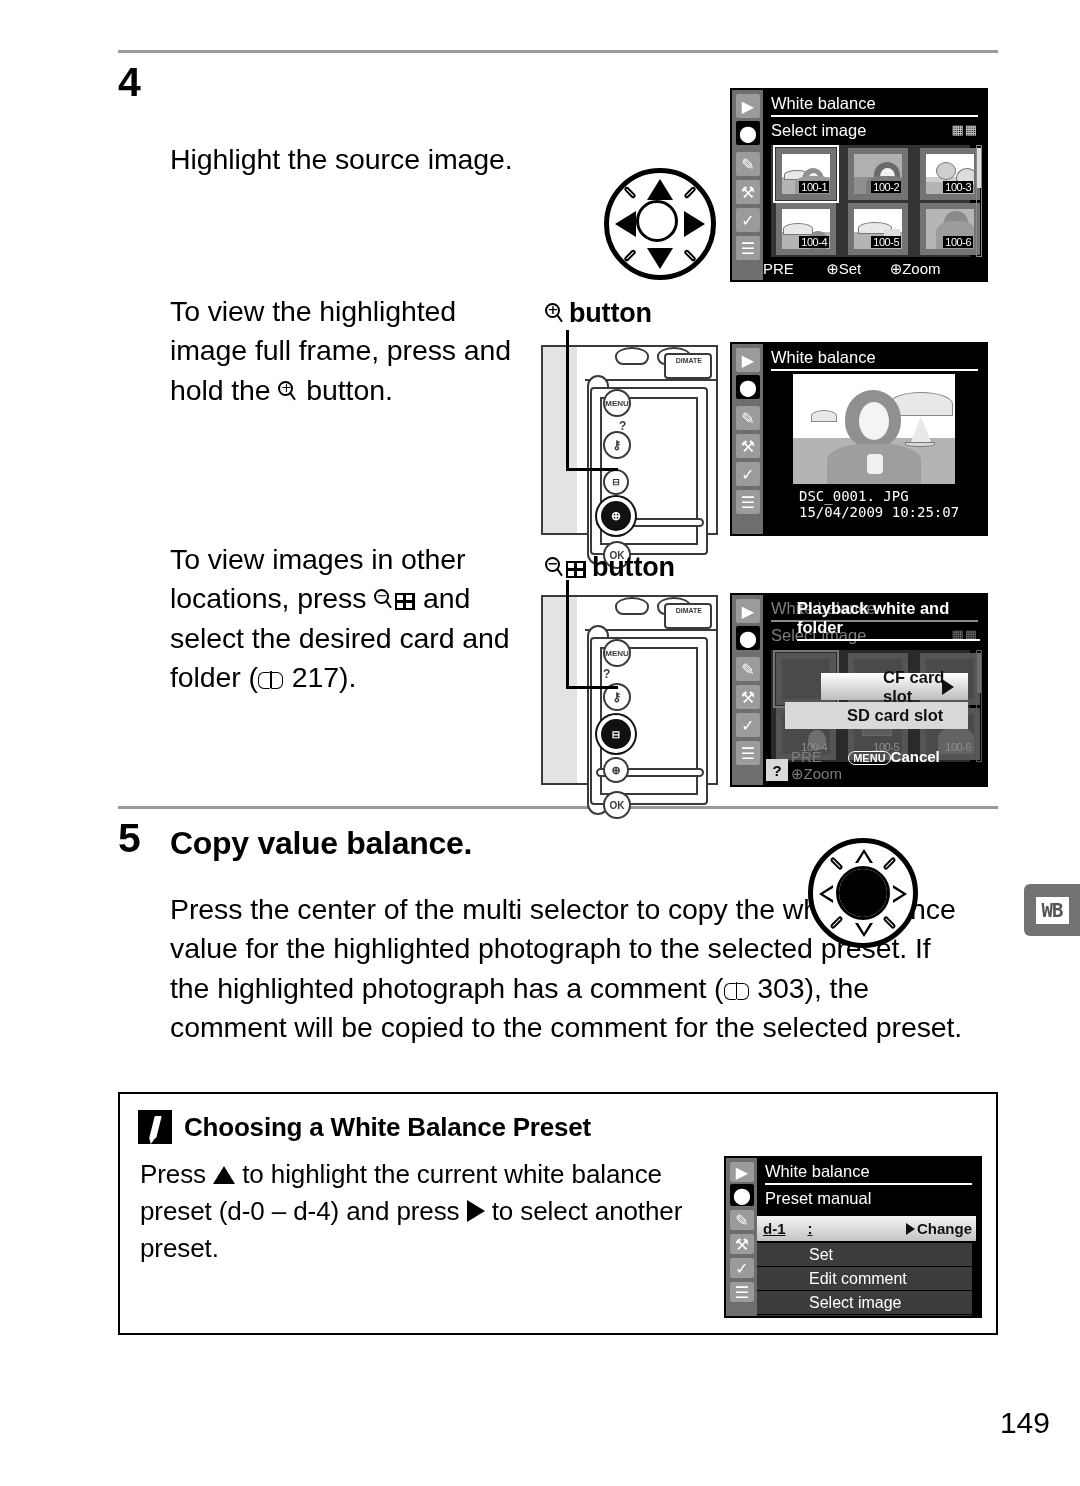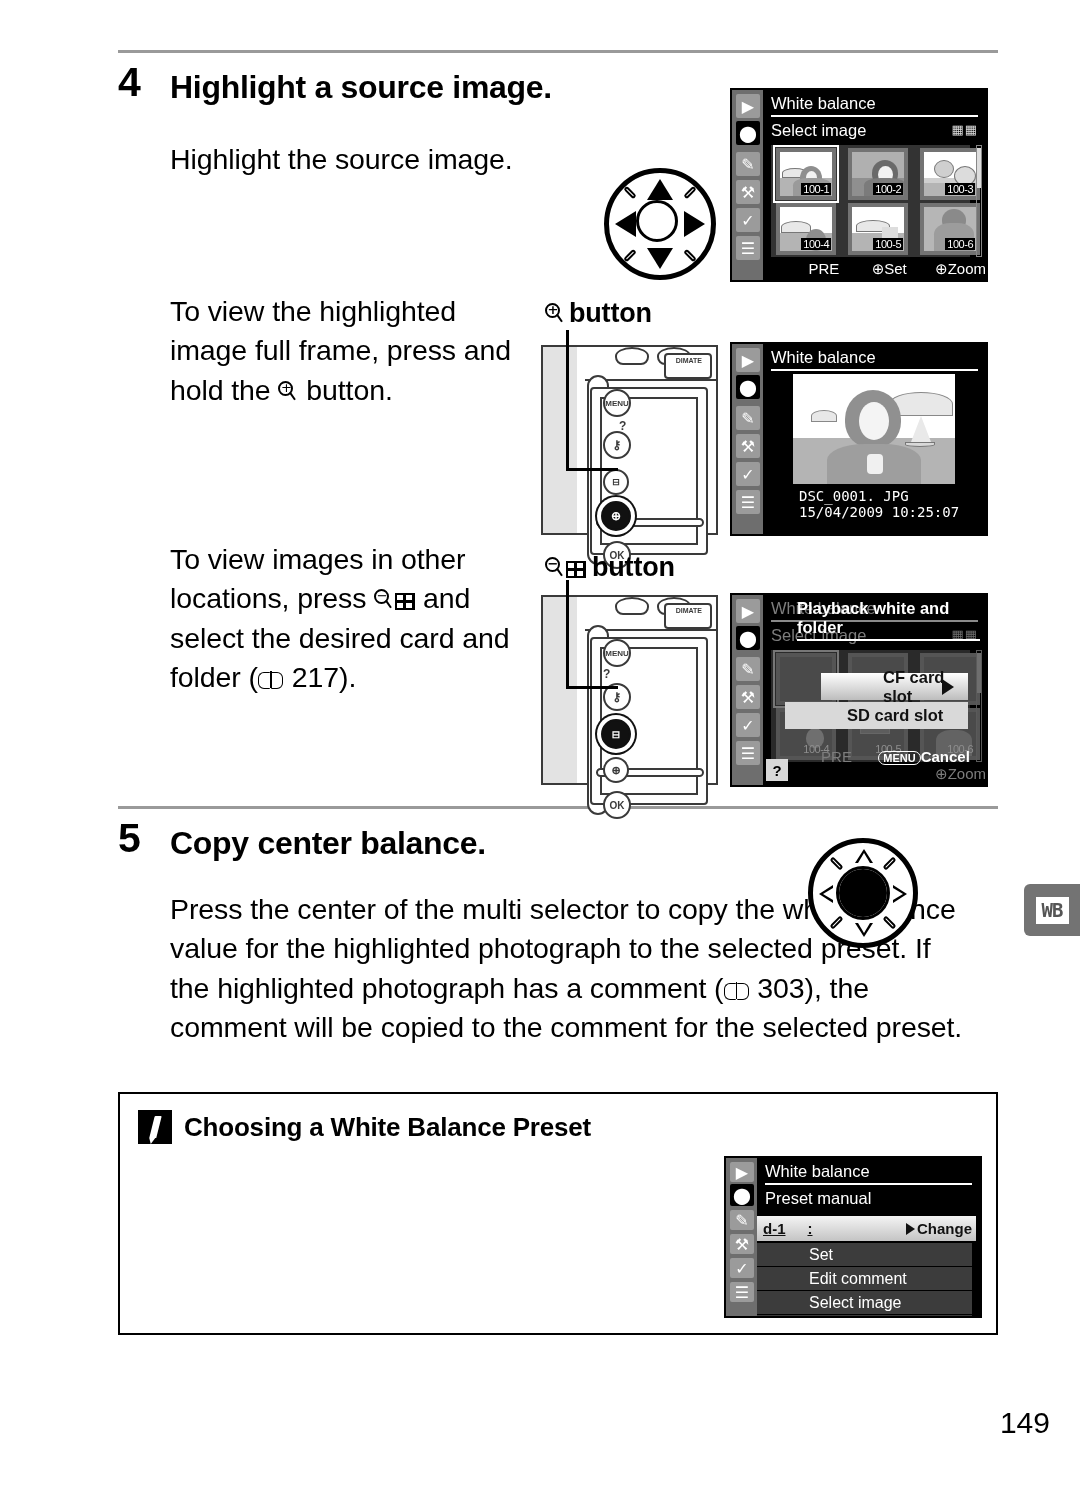--- a/index.html
+++ b/index.html
@@ -220,30 +220,30 @@
   .lcd-title {
     position: absolute; left: 8px; top: 4px; right: 8px;
     font-size: 16.5px; border-bottom: 2px solid #fff; padding-bottom: 2px;
   }
   .lcd-sub {
     position: absolute; left: 8px; top: 31px;
     font-size: 16.5px;
   }
   .lcd-footer {
     position: absolute; left: 0; right: 0; bottom: 2px;
-    font-size: 15px; text-align: right;
+    font-size: 15px; text-align: left;
   }
 
   .thumbpane {
     position: absolute; left: 8px; top: 55px; right: 16px; height: 112px;
     background: #333;
   }
   .thumb {
     position: absolute; width: 60px; height: 52px;
-    background: #cfcfcf; border: 4px solid #737373; overflow: hidden;
+    background: #cfcfcf; border: 6px solid #737373; overflow: hidden;
   }
   .thumb.sel { outline: 2px solid #fff; outline-offset: 1px; }
   .thumb .tag {
     position: absolute; right: 1px; bottom: 1px;
     background: #000; color: #fff; font-size: 11px;
     padding: 0 2px; letter-spacing: -0.5px;
   }
   .scrollbar {
     position: absolute; right: 4px; top: 55px; width: 6px; height: 112px;
     border: 1px solid #888;
@@ -366,21 +366,20 @@
 </style>
 </head>
 <body>
 
 <div class="page">
 
   <div class="rule" id="rule-top"></div>
   <div class="rule" id="rule-mid"></div>
 
   <div class="step-num" style="left:118px; top:62px;">4</div>
-  <div class="step-title" style="left:170px; top:70px;">Highlight a source image.</div>
 
   <div class="body-text" style="left:170px; top:140px; width:380px;">Highlight the source image.</div>
 
   <div class="selector" style="left:604px; top:168px; width:112px; height:112px;">
     <div class="ring" style="left:27px; top:27px; width:42px; height:42px;"></div>
     <div class="ar" style="left:38px; top:6px;
          border-left:13px solid transparent; border-right:13px solid transparent;
          border-bottom:21px solid #000;"></div>
     <div class="ar" style="left:38px; bottom:6px;
          border-left:13px solid transparent; border-right:13px solid transparent;
@@ -620,21 +619,21 @@
         <span class="dim">PRE</span>
         <span style="display:inline-block; width:18px;"></span>
         <span style="border:1.5px solid #fff; border-radius:8px; padding:0 4px; font-size:11px; font-weight:bold;">MENU</span><span style="font-weight:bold;">Cancel</span>
         <span style="display:inline-block; width:12px;"></span>
         <span class="dim">⊕</span><span class="dim">Zoom</span>
       </div>
     </div>
   </div>
 
   <div class="step-num" style="left:118px; top:818px;">5</div>
-  <div class="step-title" style="left:170px; top:826px;">Copy center balance.</div>
+  <div class="step-title" style="left:170px; top:826px;">Copy value balance.</div>
 
   <div class="body-text" style="left:170px; top:890px; width:800px;">
     <span>Press the center of the multi selector to copy the white balance value for the highlighted photograph to the selected preset.  If the highlighted photograph has a comment (</span><span class="book"><em></em></span> <span>303</span><span>), the comment will be copied to the comment for the selected preset.</span>
   </div>
 
   <div class="selector" style="left:808px; top:838px; width:110px; height:110px;">
     <div class="dot" style="left:26px; top:26px; width:48px; height:48px;"></div>
     <div class="ring" style="left:23px; top:23px; width:54px; height:54px;"></div>
     <div class="ar" style="left:43px; top:7px;
          border-left:8px solid transparent; border-right:8px solid transparent;
@@ -668,20 +667,23 @@
     <div class="dash" style="right:16px; top:18px; width:15px; height:5px; transform:rotate(-45deg);"></div>
     <div class="dash" style="left:16px; bottom:18px; width:15px; height:5px; transform:rotate(-45deg);"></div>
     <div class="dash" style="right:16px; bottom:18px; width:15px; height:5px; transform:rotate(45deg);"></div>
   </div>
 
   <div class="notebox">
     <div class="note-pencil">
         <span></span>
       </div>
     <div class="note-title">Choosing a White Balance Preset</div>
+    <div class="note-body">
+      <span>Press </span><span class="tri-up"></span><span> to highlight the current white balance preset (d-0 – d-4) and press </span><span class="tri-right"></span><span> to select another preset.</span>
+    </div>
 
     <div class="lcd" style="left:604px; top:62px; width:258px; height:162px;">
       <div class="lcd-side">
         <div class="tab" style="top:4px; height:20px;">▶</div>
         <div class="tab sel" style="top:26px; height:22px;">⬤</div>
         <div class="tab" style="top:52px; height:20px;">✎</div>
         <div class="tab" style="top:76px; height:20px;">⚒</div>
         <div class="tab" style="top:100px; height:20px;">✓</div>
         <div class="tab" style="top:124px; height:20px;">☰</div>
       </div>

